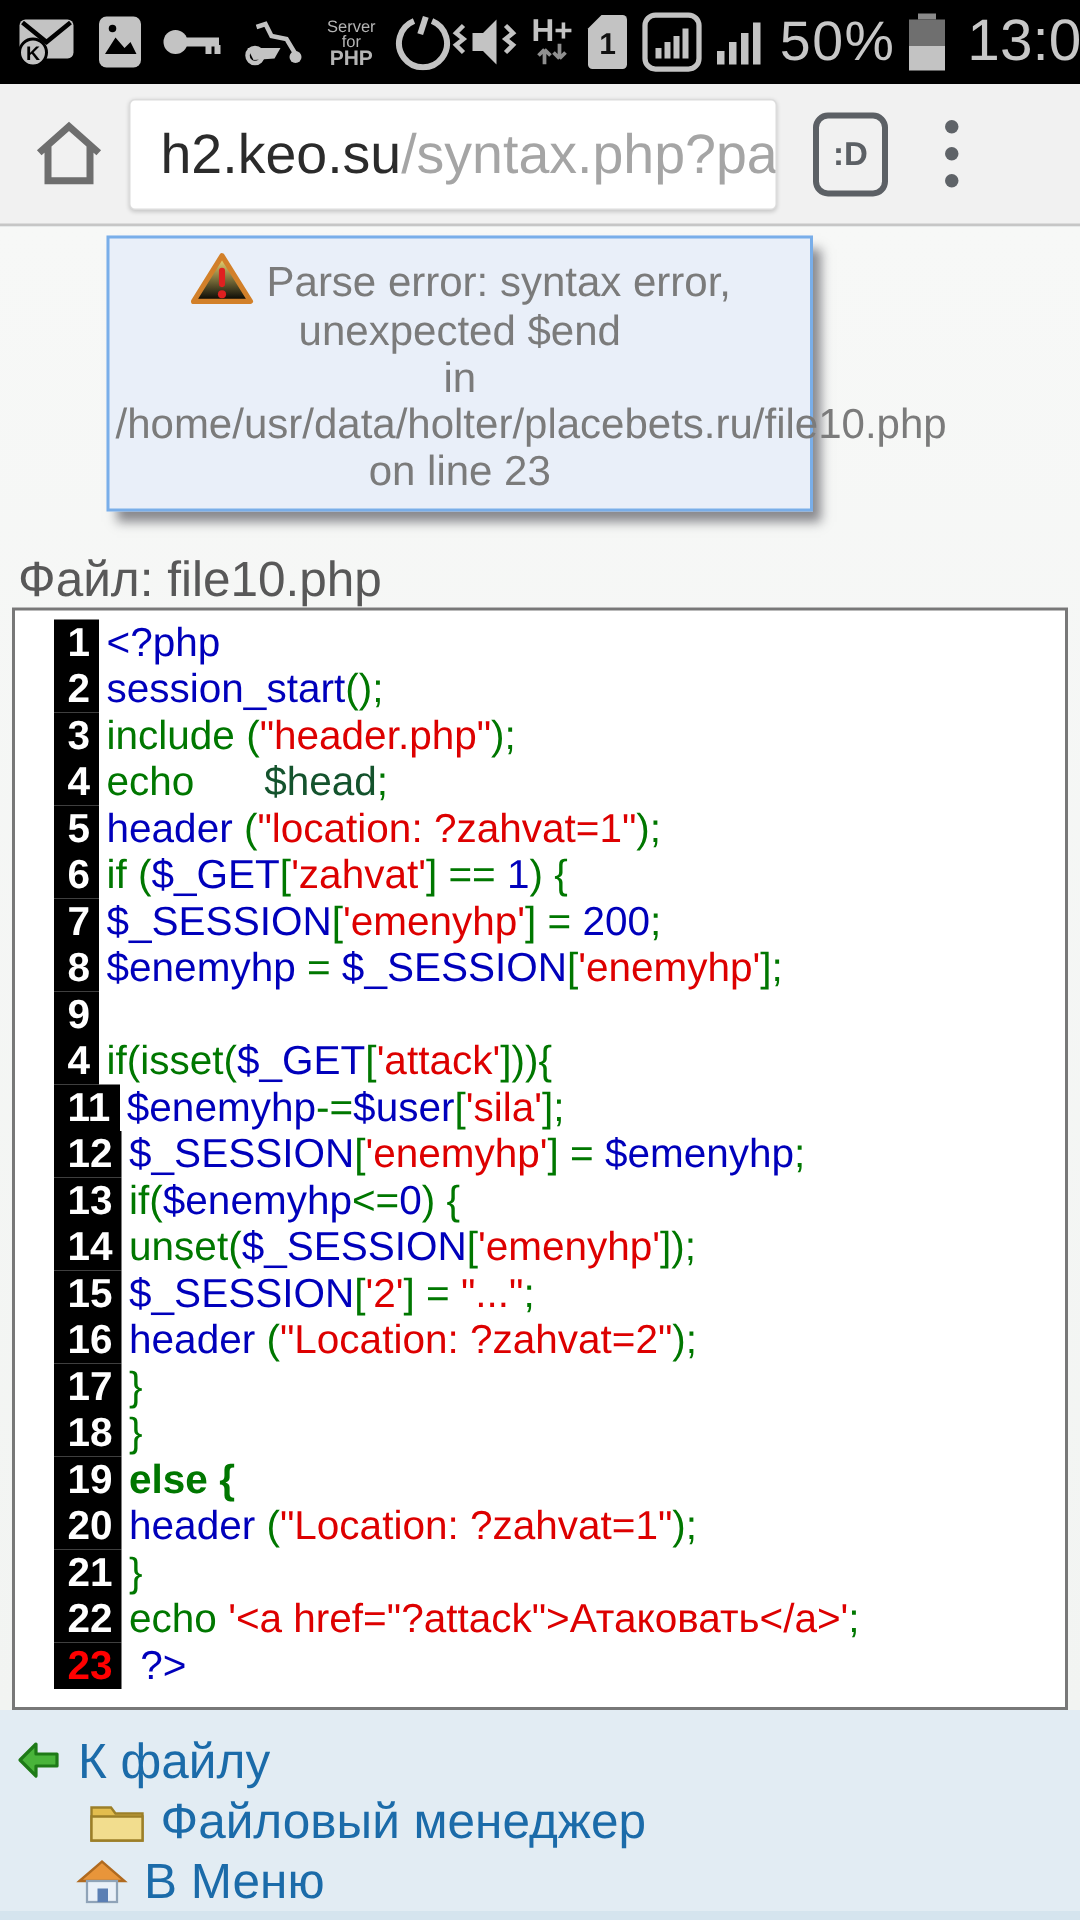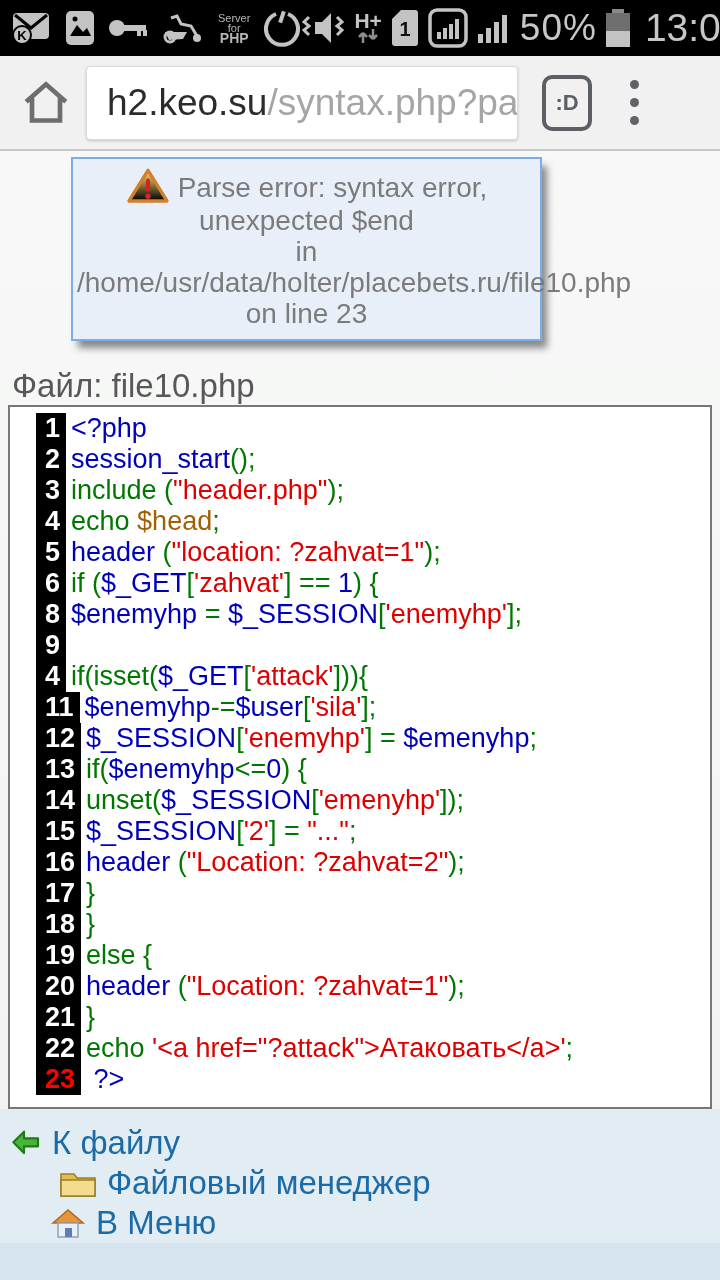--- a/index.html
+++ b/index.html
@@ -201,35 +201,36 @@
       <div>on line 23</div>
     </div>
 
     <div class="file-label">Файл: file10.php</div>
 
     <div class="code-box">
       <div>
           <div class="cl"><span class="ln">1</span><span class="cc"><span style="color: rgb(0, 0, 187);">&lt;?php</span></span></div>
           <div class="cl"><span class="ln">2</span><span class="cc"><span style="color: rgb(0, 0, 187);">session_start</span><span style="color: rgb(0, 119, 0);">();</span></span></div>
           <div class="cl"><span class="ln">3</span><span class="cc"><span style="color: rgb(0, 119, 0);">include (</span><span style="color: rgb(221, 0, 0);">"header.php"</span><span style="color: rgb(0, 119, 0);">);</span></span></div>
-          <div class="cl"><span class="ln">4</span><span class="cc"><span style="color: rgb(0, 119, 0);">echo </span><span style="color: #a16207;">$head</span><span style="color: rgb(0, 119, 0);">;</span></span></div>
+          <div class="cl"><span class="ln">4</span><span class="cc"><span style="color: rgb(0, 119, 0);">echo </span><span style="color: #14532d; margin-left: 39px;">$head</span><span style="color: rgb(0, 119, 0);">;</span></span></div>
           <div class="cl"><span class="ln">5</span><span class="cc"><span style="color: rgb(0, 0, 187);">header</span><span style="color: rgb(0, 119, 0);"> (</span><span style="color: rgb(221, 0, 0);">"location: ?zahvat=1"</span><span style="color: rgb(0, 119, 0);">);</span></span></div>
           <div class="cl"><span class="ln">6</span><span class="cc"><span style="color: rgb(0, 119, 0);">if (</span><span style="color: rgb(0, 0, 187);">$_GET</span><span style="color: rgb(0, 119, 0);">[</span><span style="color: rgb(221, 0, 0);">'zahvat'</span><span style="color: rgb(0, 119, 0);">] == </span><span style="color: rgb(0, 0, 187);">1</span><span style="color: rgb(0, 119, 0);">) {</span></span></div>
+          <div class="cl"><span class="ln">7</span><span class="cc"><span style="color: rgb(0, 0, 187);">$_SESSION</span><span style="color: rgb(0, 119, 0);">[</span><span style="color: rgb(221, 0, 0);">'emenyhp'</span><span style="color: rgb(0, 119, 0);">] = </span><span style="color: rgb(0, 0, 187);">200</span><span style="color: rgb(0, 119, 0);">;</span></span></div>
           <div class="cl"><span class="ln">8</span><span class="cc"><span style="color: rgb(0, 0, 187);">$enemyhp</span><span style="color: rgb(0, 119, 0);"> = </span><span style="color: rgb(0, 0, 187);">$_SESSION</span><span style="color: rgb(0, 119, 0);">[</span><span style="color: rgb(221, 0, 0);">'enemyhp'</span><span style="color: rgb(0, 119, 0);">];</span></span></div>
           <div class="cl"><span class="ln">9</span><span class="cc"></span></div>
           <div class="cl"><span class="ln">4</span><span class="cc"><span style="color: rgb(0, 119, 0);">if(isset(</span><span style="color: rgb(0, 0, 187);">$_GET</span><span style="color: rgb(0, 119, 0);">[</span><span style="color: rgb(221, 0, 0);">'attack'</span><span style="color: rgb(0, 119, 0);">])){</span></span></div>
           <div class="cl"><span class="ln">11</span><span class="cc"><span style="color: rgb(0, 0, 187);">$enemyhp</span><span style="color: rgb(0, 119, 0);">-=</span><span style="color: rgb(0, 0, 187);">$user</span><span style="color: rgb(0, 119, 0);">[</span><span style="color: rgb(221, 0, 0);">'sila'</span><span style="color: rgb(0, 119, 0);">];</span></span></div>
           <div class="cl"><span class="ln">12</span><span class="cc"><span style="color: rgb(0, 0, 187);">$_SESSION</span><span style="color: rgb(0, 119, 0);">[</span><span style="color: rgb(221, 0, 0);">'enemyhp'</span><span style="color: rgb(0, 119, 0);">] = </span><span style="color: rgb(0, 0, 187);">$emenyhp</span><span style="color: rgb(0, 119, 0);">;</span></span></div>
           <div class="cl"><span class="ln">13</span><span class="cc"><span style="color: rgb(0, 119, 0);">if(</span><span style="color: rgb(0, 0, 187);">$enemyhp</span><span style="color: rgb(0, 119, 0);">&lt;=</span><span style="color: rgb(0, 0, 187);">0</span><span style="color: rgb(0, 119, 0);">) {</span></span></div>
           <div class="cl"><span class="ln">14</span><span class="cc"><span style="color: rgb(0, 119, 0);">unset(</span><span style="color: rgb(0, 0, 187);">$_SESSION</span><span style="color: rgb(0, 119, 0);">[</span><span style="color: rgb(221, 0, 0);">'emenyhp'</span><span style="color: rgb(0, 119, 0);">]);</span></span></div>
           <div class="cl"><span class="ln">15</span><span class="cc"><span style="color: rgb(0, 0, 187);">$_SESSION</span><span style="color: rgb(0, 119, 0);">[</span><span style="color: rgb(221, 0, 0);">'2'</span><span style="color: rgb(0, 119, 0);">] = </span><span style="color: rgb(221, 0, 0);">"..."</span><span style="color: rgb(0, 119, 0);">;</span></span></div>
           <div class="cl"><span class="ln">16</span><span class="cc"><span style="color: rgb(0, 0, 187);">header</span><span style="color: rgb(0, 119, 0);"> (</span><span style="color: rgb(221, 0, 0);">"Location: ?zahvat=2"</span><span style="color: rgb(0, 119, 0);">);</span></span></div>
           <div class="cl"><span class="ln">17</span><span class="cc"><span style="color: rgb(0, 119, 0);">}</span></span></div>
           <div class="cl"><span class="ln">18</span><span class="cc"><span style="color: rgb(0, 119, 0);">}</span></span></div>
-          <div class="cl"><span class="ln">19</span><span class="cc"><span style="color: rgb(0, 119, 0);">else {</span></span></div>
+          <div class="cl"><span class="ln">19</span><span class="cc"><span style="color: rgb(0, 119, 0); font-weight: bold;">else {</span></span></div>
           <div class="cl"><span class="ln">20</span><span class="cc"><span style="color: rgb(0, 0, 187);">header</span><span style="color: rgb(0, 119, 0);"> (</span><span style="color: rgb(221, 0, 0);">"Location: ?zahvat=1"</span><span style="color: rgb(0, 119, 0);">);</span></span></div>
           <div class="cl"><span class="ln">21</span><span class="cc"><span style="color: rgb(0, 119, 0);">}</span></span></div>
           <div class="cl"><span class="ln">22</span><span class="cc"><span style="color: rgb(0, 119, 0);">echo </span><span style="color: rgb(221, 0, 0);">'&lt;a href="?attack"&gt;Атаковать&lt;/a&gt;'</span><span style="color: rgb(0, 119, 0);">;</span></span></div>
           <div class="cl"><span class="ln err">23</span><span class="cc"><span style="color: rgb(0, 0, 187);"> ?&gt;</span></span></div>
         </div>
     </div>
   </div>
 
   <div class="footer">
     <a class="flink">

